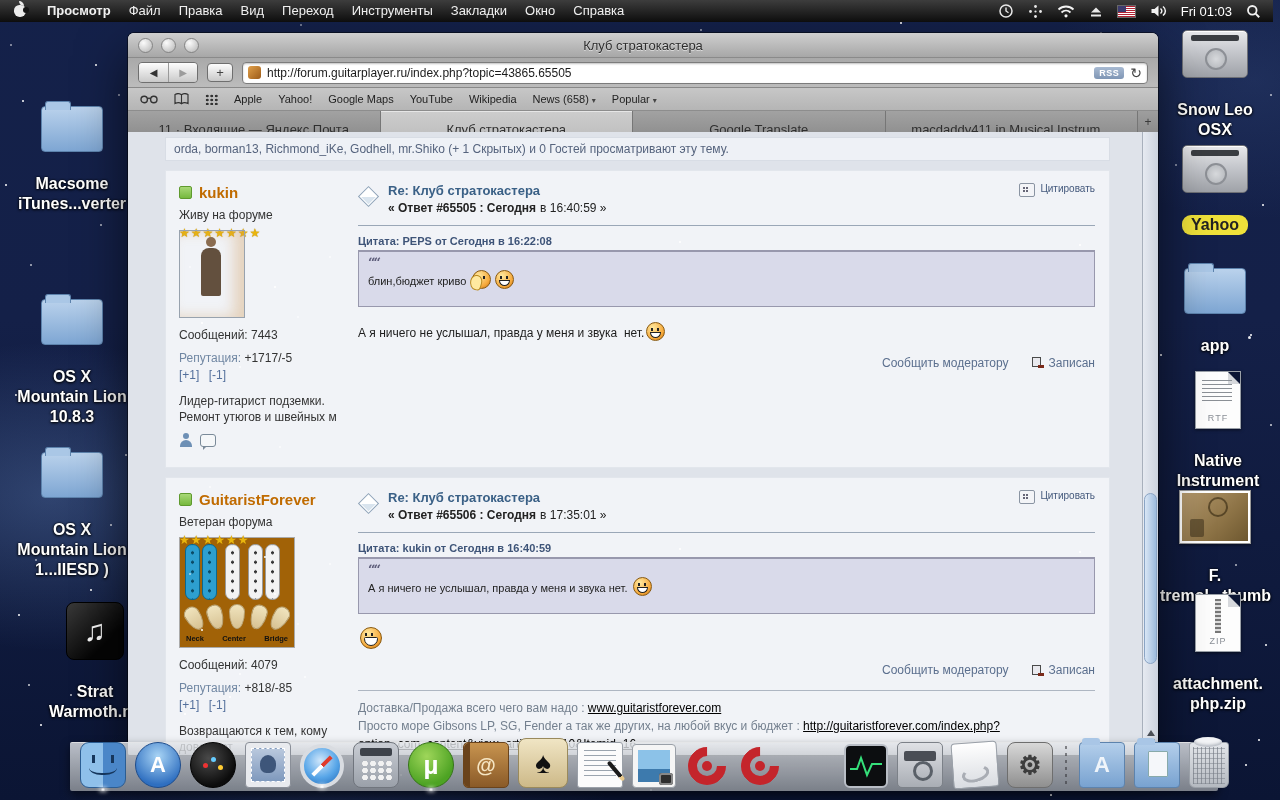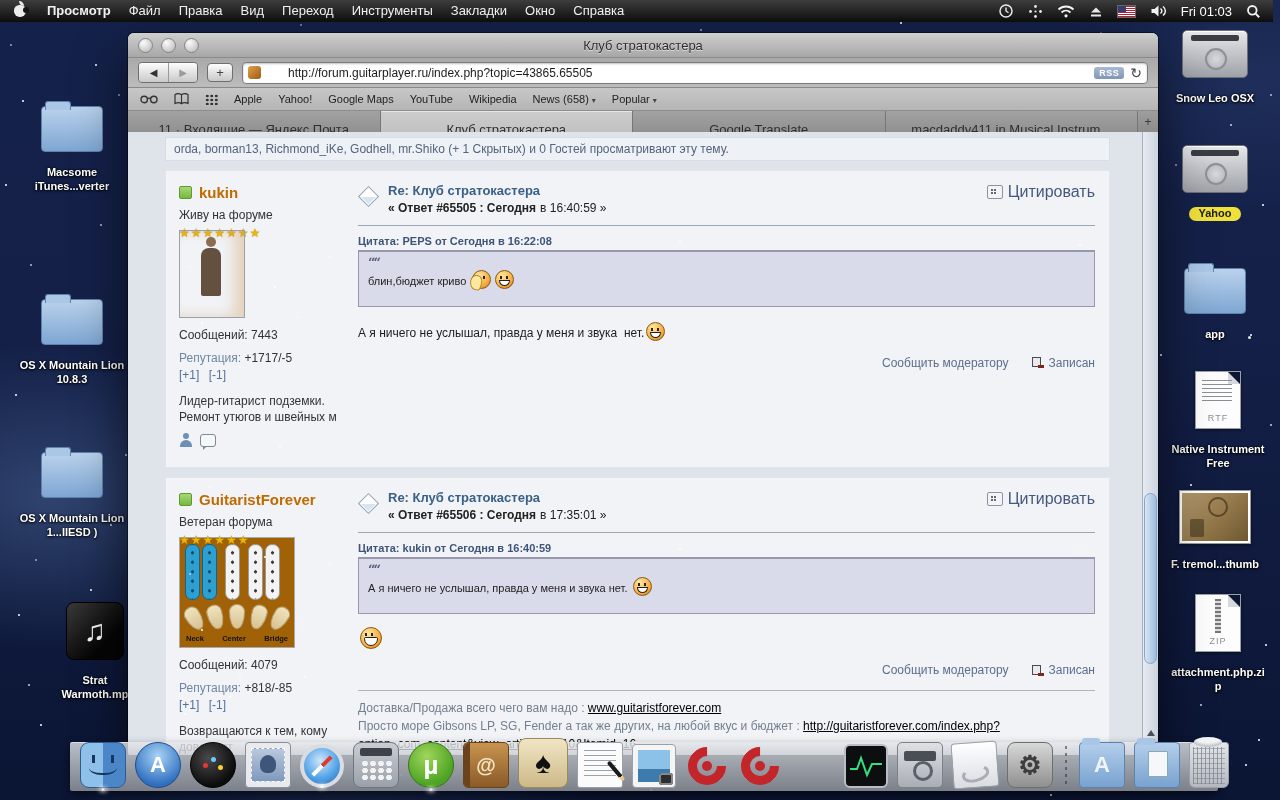--- a/index.html
+++ b/index.html
@@ -41,21 +41,21 @@
   .mright{margin-left:auto;display:flex;align-items:center;gap:14px;padding-right:12px;}
   .sicon{display:flex;align-items:center;}
   .sicon svg{display:block;}
   .usflag{width:17px;height:11px;position:relative;border:1px solid #666;
     background:linear-gradient(180deg,#b22234 0 9%,#fff 9% 18%,#b22234 18% 27%,#fff 27% 36%,#b22234 36% 45%,#fff 45% 54%,#b22234 54% 63%,#fff 63% 72%,#b22234 72% 81%,#fff 81% 90%,#b22234 90%);}
   .usflag::before{content:"";position:absolute;top:0;left:0;width:8px;height:6px;background:#3c3b6e;}
   .mclock{font-size:13px;color:#fff;}
 
   
   .dicon{position:absolute;width:110px;text-align:center;z-index:5;cursor:default;}
-  .dicon .lbl{margin:14px auto 0;font-size:11px;font-weight:bold;color:#fff;
+  .dicon .lbl{margin:22px auto 0;font-size:16px;font-weight:bold;color:#fff;
     text-shadow:0 1px 3px #000,0 0 2px #000;line-height:1.25;}
   .lblyellow{display:inline-block;background:#efe13a;color:#222 !important;text-shadow:none !important;
     padding:0 9px;border-radius:9px;font-weight:bold;}
   .narrow .lbl{width:92px;}
   
   .art-drive{width:64px;height:46px;margin:0 auto;border-radius:5px;position:relative;
     background:linear-gradient(180deg,#e8e9ec 0%,#c9cbd0 40%,#9fa2a8 100%);
     border:1px solid #6e7076;box-shadow:inset 0 1px 0 #fff;}
   .art-drive::before{content:"";position:absolute;top:4px;left:8px;right:8px;height:6px;background:#3a3d42;border-radius:2px;}
   .art-drive::after{content:"";position:absolute;top:17px;left:22px;width:18px;height:18px;border-radius:50%;
@@ -101,21 +101,21 @@
     display:flex;align-items:center;padding:0 10px;gap:9px;}
   .navpill{display:flex;border:1px solid #6f6f6f;border-radius:4px;overflow:hidden;height:19px;}
   .navb{width:29px;border:none;background:linear-gradient(#fdfdfd,#c9c9c9);font-size:10px;color:#333;
     padding:0;line-height:19px;}
   .navb.fwd{border-left:1px solid #9a9a9a;color:#9c9c9c;}
   .plusb{width:26px;height:19px;border:1px solid #6f6f6f;border-radius:4px;background:linear-gradient(#fdfdfd,#c9c9c9);
     font-size:13px;color:#444;line-height:17px;padding:0;}
   .urlfield{flex:1;height:20px;background:#fff;border:1px solid #7c7c7c;border-radius:4px;
     display:flex;align-items:center;padding:0 5px;gap:6px;box-shadow:inset 0 1px 2px rgba(0,0,0,.25);}
   .favicon{width:13px;height:13px;border-radius:3px;background:linear-gradient(135deg,#e0a04a,#9c5a18);flex:none;}
-  .urltext{flex:1;font-size:12px;color:#1b1b1b;white-space:nowrap;overflow:hidden;margin-left:21px;}
+  .urltext{flex:1;font-size:12px;color:#1b1b1b;white-space:nowrap;overflow:hidden;}
   .rss{flex:none;background:linear-gradient(#a8bad2,#7f96b5);color:#fff;font-size:9px;font-weight:bold;
     padding:1px 5px;border-radius:3px;letter-spacing:.5px;}
   .reload{flex:none;font-size:14px;color:#444;line-height:1;}
   .searchfield{width:255px;height:19px;background:#fff;border:1px solid #7c7c7c;border-radius:11px;
     display:flex;align-items:center;padding:0 9px;gap:6px;box-shadow:inset 0 1px 2px rgba(0,0,0,.25);}
   .sph{font-size:12px;color:#9a9a9a;}
   
   .bookmarksbar{height:22px;background:linear-gradient(#c7c7c7,#b5b5b5);border-bottom:1px solid #8d8d8d;
     display:flex;align-items:center;padding:0 12px;gap:16px;font-size:11px;color:#222;}
   .bicon{display:flex;align-items:center;}
@@ -179,21 +179,21 @@
   .icon-bubble::after{content:"";position:absolute;bottom:-4px;left:2px;border-style:solid;border-width:4px 4px 0 0;border-color:#7a8a99 transparent transparent transparent;}
 
   .pbody{flex:1;padding:12px 14px 8px 10px;position:relative;min-width:0;}
   .phead{display:flex;align-items:flex-start;}
   .posticon{width:13px;height:13px;border:1px solid #8fa3b8;margin:6px 12px 0 3px;flex:none;
     background:linear-gradient(135deg,#ffffff 50%,#d9e4ee 50%);transform:rotate(45deg);box-shadow:inset 0 0 0 1px #fff;}
   .ptitle{font-size:13px;font-weight:bold;color:#3a6086;text-decoration:none;display:block;}
   .pmeta{font-size:12px;color:#222;margin-top:3px;}
   .pmeta b{font-weight:bold;}
   .pmeta span{margin-left:4px;font-weight:normal;}
-  .quotebtn{margin-left:auto;display:flex;align-items:center;gap:5px;color:#44597c;font-size:16px;text-decoration:none;flex:none;}
+  .quotebtn{margin-left:auto;display:flex;align-items:flex-start;gap:5px;color:#44597c;font-size:10px;text-decoration:none;flex:none;}
   .qbicon{width:14px;height:12px;border:1px solid #8a94a2;border-radius:2px;background:#f3f4f7;position:relative;}
   .qbicon::before{content:"";position:absolute;top:3px;left:3px;width:2px;height:2px;background:#667;box-shadow:3px 0 #667,0 3px #667,3px 3px #667;}
   .phr{border:none;border-top:1px solid #9aa7b7;margin:10px 0 9px;}
   .qhead{font-size:11px;font-weight:bold;color:#3e5478;margin:4px 0 3px;}
   .qbox{background:#d9daea;border:1px solid #9898ad;border-top-width:2px;padding:3px 9px 9px;min-height:42px;}
   .qmark::before{content:"““";font-family:"DejaVu Serif",serif;font-weight:bold;font-size:13px;color:#5d5d7a;letter-spacing:-2px;}
   .qtext{font-size:11px;color:#222;margin-right:4px;}
   .msg{margin-top:15px;font-size:12px;color:#1d1d1d;line-height:1.4;white-space:pre-wrap;}
   .lolrow{margin-top:13px;}
   .pfoot{margin-top:14px;display:flex;justify-content:flex-end;align-items:center;gap:22px;color:#5b6f8e;font-size:12px;}

